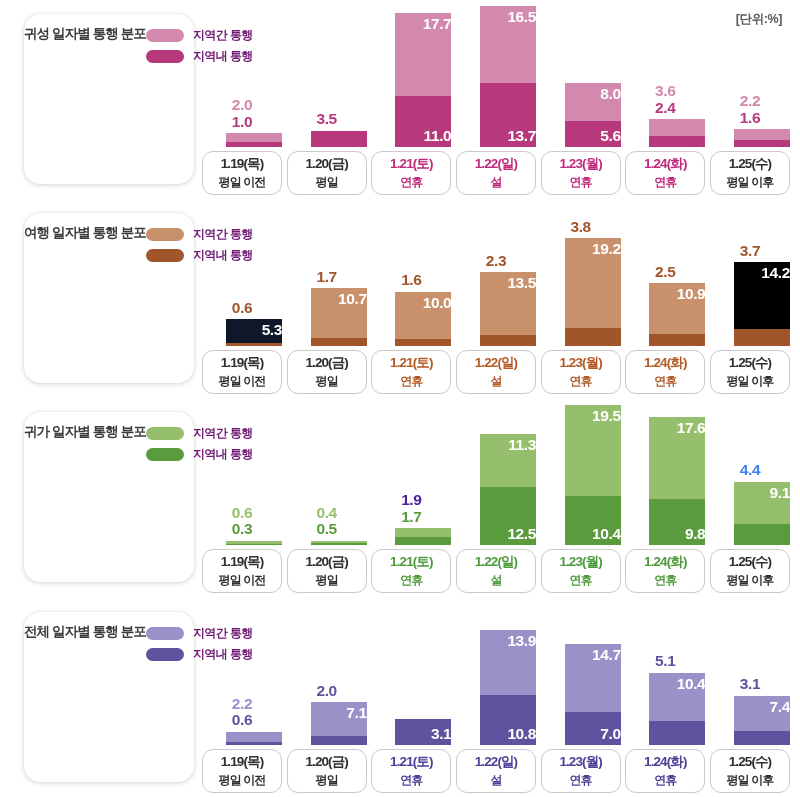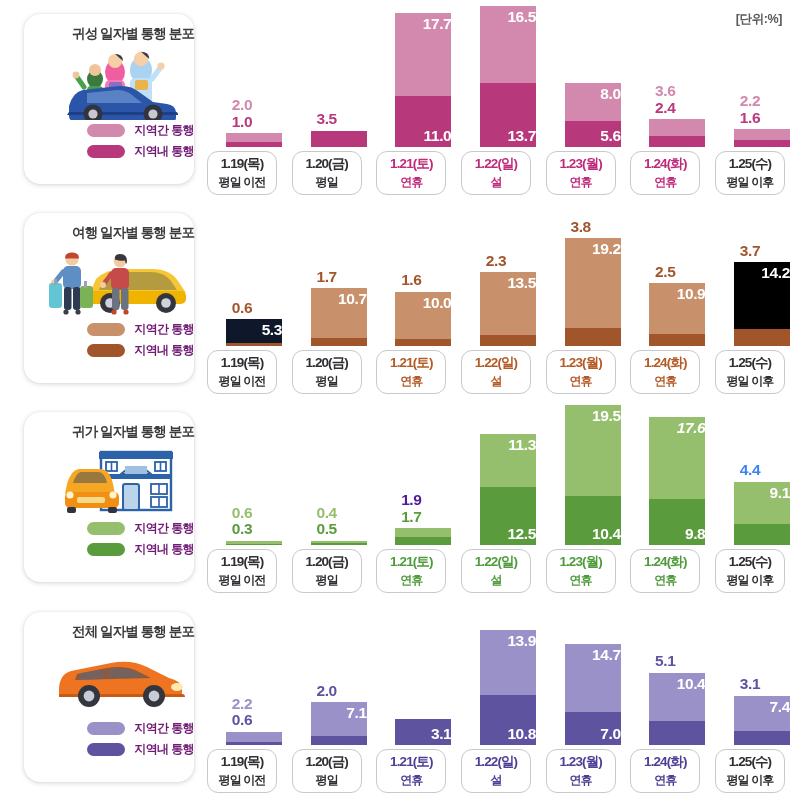--- a/index.html
+++ b/index.html
@@ -49,22 +49,22 @@
   .legend-card {
     position: relative;
     width: 170px;
     height: 170px;
     margin-left: 24px;
     margin-top: 14px;
     background: #ffffff;
     border-radius: 16px;
     box-shadow: 0 1px 5px rgba(0,0,0,0.17), 0 0 1px rgba(0,0,0,0.13);
     display: flex;
-    flex-direction: column;
-    align-items: flex-end;
+    flex-direction: row;
+    align-items: flex-start;
     padding-top: 11px;
     flex: 0 0 auto;
   }
 
   .card-title {
     font-size: 13.5px;
     font-weight: 700;
     color: #3b3b3d;
     letter-spacing: -0.9px;
     white-space: nowrap;
@@ -185,21 +185,21 @@
     line-height: 1;
     padding: 3px 0 4px 0;
   }
 
   
   .pill {
     position: absolute;
     bottom: 4px;
     left: 50%;
     transform: translateX(-50%);
-    width: 70px;
+    width: 80px;
     height: 44px;
     border-radius: 11px;
     border: 1.4px solid #c9c9cc;
     background: #ffffff;
     display: flex;
     flex-direction: column;
     align-items: center;
     justify-content: center;
     gap: 1px;
   }
@@ -684,21 +684,21 @@
               </div>
             </div>
             <div class="pill">
               <div class="pill-date" style="color: rgb(78, 155, 60);">1.23(월)</div>
               <div class="pill-sub" style="color: rgb(78, 155, 60);">연휴</div>
             </div>
           </div>
           <div class="col">
             <div class="bar-area">
               <div class="bar">
-                <div class="seg seg-top" style="height: 82.3px; background: rgb(150, 191, 109); font-style: italic;">
+                <div class="seg seg-top" style="height: 82.3px; background: rgb(150, 191, 109);">
                   <span class="in-val">17.6</span>
                 </div>
                 <div class="seg seg-bot" style="height: 45.8px; background: rgb(90, 155, 62);">
                   <span class="in-val">9.8</span>
                 </div>
               </div>
             </div>
             <div class="pill">
               <div class="pill-date" style="color: rgb(78, 155, 60);">1.24(화)</div>
               <div class="pill-sub" style="color: rgb(78, 155, 60);">연휴</div>

